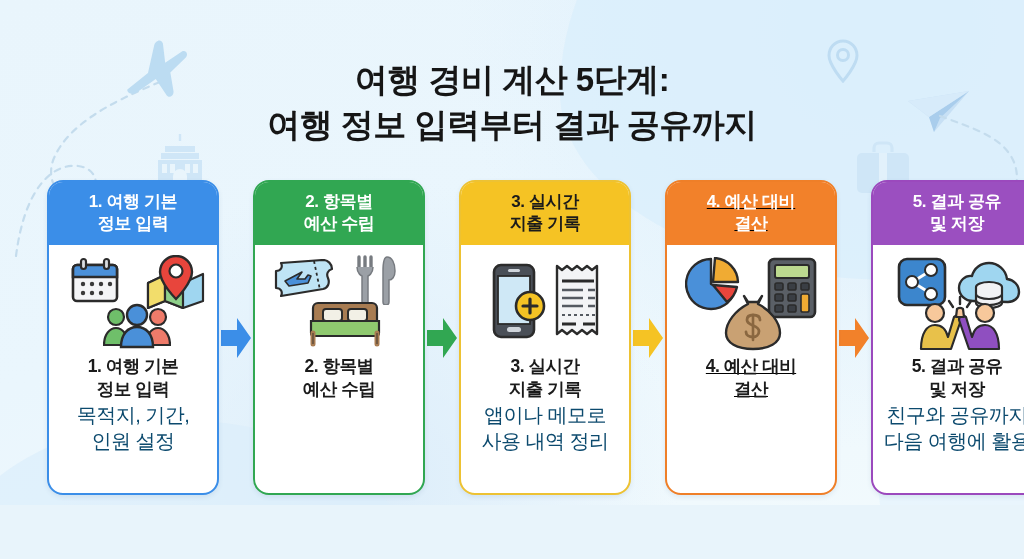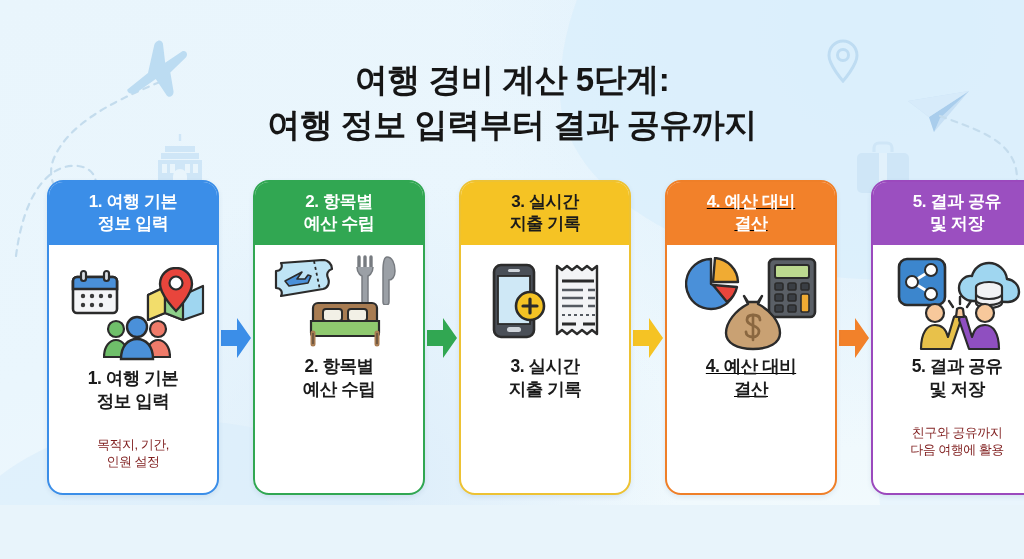--- a/index.html
+++ b/index.html
@@ -139,42 +139,42 @@
     font-weight: bold;
     font-size: 17.5px;
     line-height: 1.28;
     color: #1b1b1b;
     text-align: center;
     white-space: pre-line;
     letter-spacing: -0.5px;
     margin-top: 4px;
   }
   .step-desc {
-    font-size: 13px;
+    font-size: 20px;
     line-height: 1.3;
-    color: #7f1d1d;
+    color: #0c4a6e;
     text-align: center;
     white-space: pre-line;
     letter-spacing: -0.5px;
-    margin-top: 25px;
+    margin-top: 2px;
   }
 
   
   .arrow {
     flex: 1 1 auto;
     display: flex;
     align-items: center;
     justify-content: center;
     align-self: center;
     height: 100%;
   }
   .arrow svg { display: block; }
 
   
-  .step.c-blue   { border-color: #3b8ee8; gap: 12px; }
+  .step.c-blue   { border-color: #3b8ee8; }
   .step.c-blue   > .step-head { background: #3b8ee8; }
   .step.c-green  { border-color: #31a752; }
   .step.c-green  > .step-head { background: #31a752; }
   .step.c-yellow { border-color: #edc233; justify-content: flex-end; }
   .step.c-yellow > .step-head { background: #f5c324; }
   .step.c-yellow > .step-head { color: #1b1b1b; }
   .step.c-orange { border-color: #ef7f28; text-decoration: underline; }
   .step.c-orange > .step-head { background: #f2812a; }
   .step.c-purple { border-color: #9b49bd; }
   .step.c-purple > .step-head { background: #9b4fc0; }
@@ -376,20 +376,22 @@
               <path d="M11 27 h21 M37 27 h7" stroke="#555a61" stroke-width="2.4"></path>
               <path d="M11 35 h21 M37 35 h7" stroke="#555a61" stroke-width="2.4"></path>
               <path d="M11 43 h21 M37 43 h7" stroke="#555a61" stroke-width="2.4"></path>
               <path d="M11 52 h33" stroke="#555a61" stroke-width="2.2" stroke-dasharray="3 3"></path>
               <path d="M11 61 h14 M32 61 h12" stroke="#2b2b2b" stroke-width="3"></path>
             </svg>
           </span>
         </div>
         <div class="step-title">3. 실시간
 지출 기록</div>
+        <div class="step-desc">앱이나 메모로
+사용 내역 정리</div>
       </div>
     </div>
 
     <div class="arrow">
       <svg width="34" height="42" viewBox="0 0 34 42">
         <path d="M2 13 h16 v-12 l14 20 l-14 20 v-12 h-16 z" fill="#f5c324"></path>
       </svg>
     </div>
 
     <div class="step c-orange">

